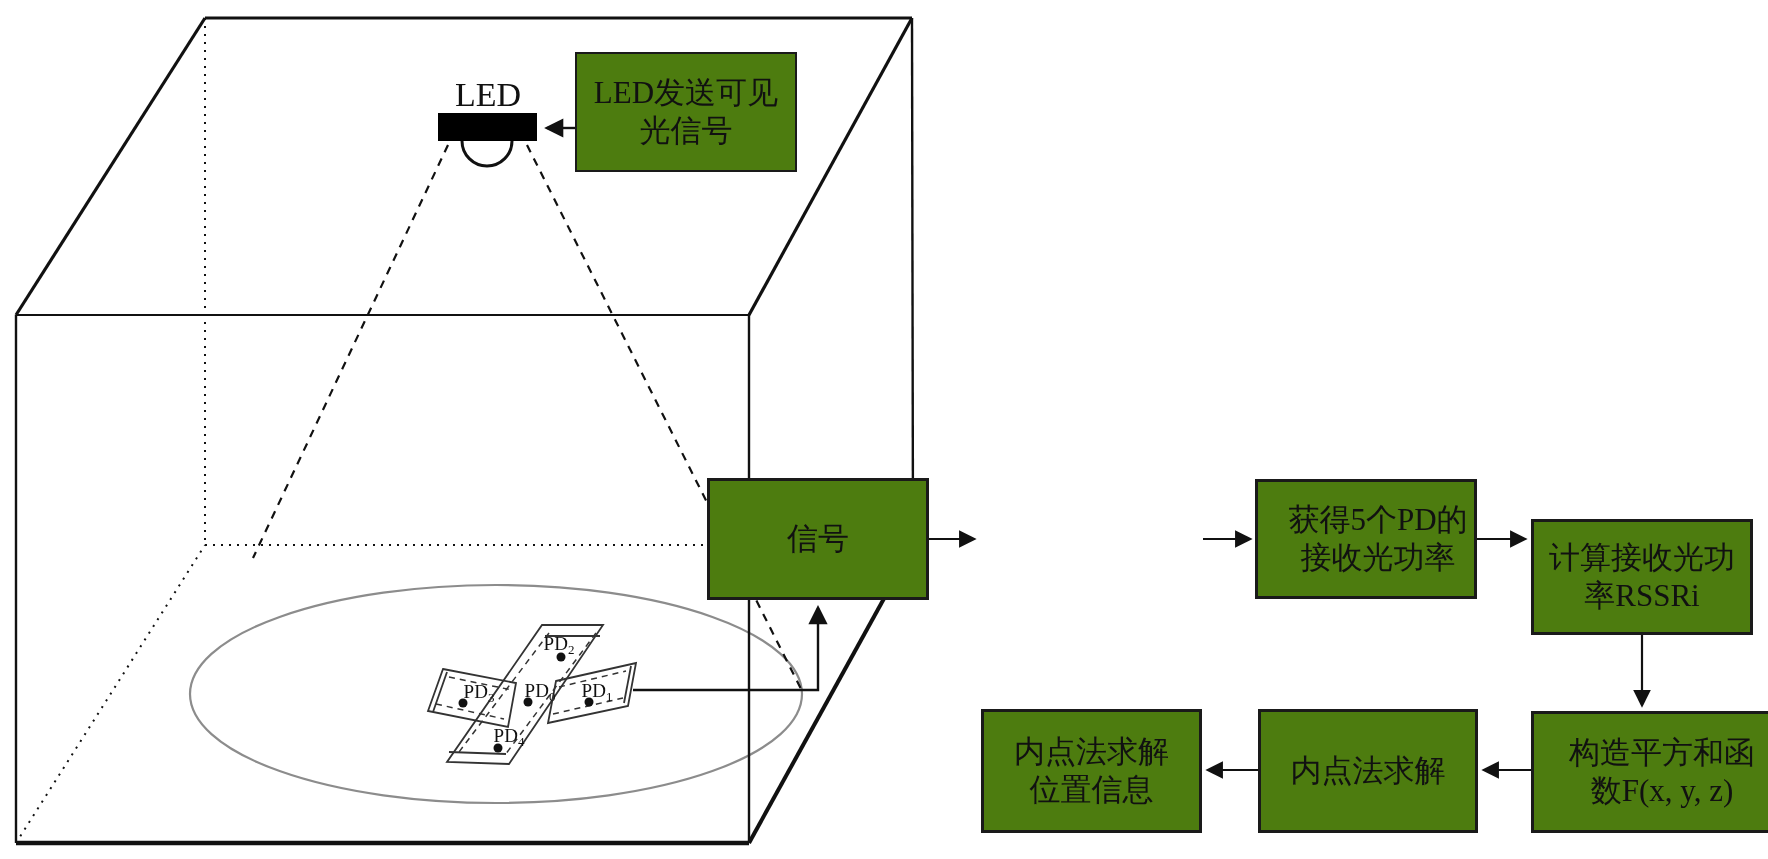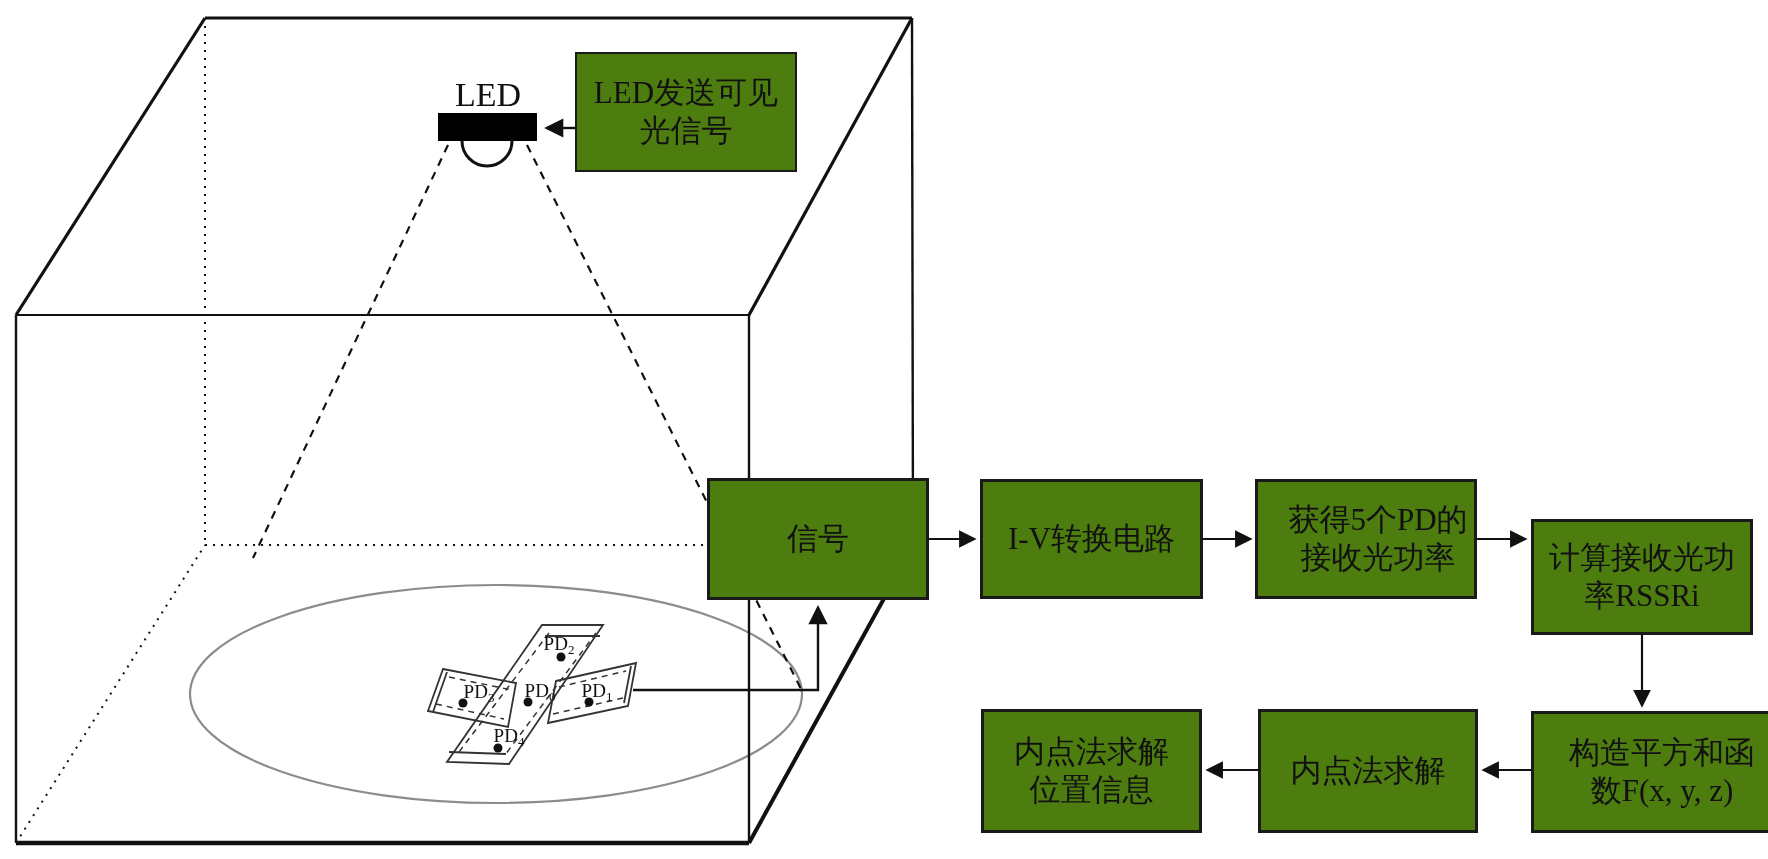--- a/index.html
+++ b/index.html
@@ -121,23 +121,20 @@
 
   <div class="fbox" style="left:575px;top:52px;width:222px;height:120px;border-width:2px;">
     <span>LED发送可见</span>
     <span>光信号</span>
   </div>
 
   <div class="fbox" style="left:707px;top:478px;width:222px;height:122px;">
     <span>信号</span>
   </div>
 
-  <div class="fbox" style="left:980px;top:479px;width:223px;height:120px;">
-    <span>I-V转换电路</span>
-  </div>
 
   <div class="fbox" style="left:1255px;top:479px;width:222px;height:120px;padding-left:24px;">
     <span>获得5个PD的</span>
     <span>接收光功率</span>
   </div>
 
   <div class="fbox" style="left:1531px;top:479px;width:222px;height:116px;margin-top:40px;">
     <span>计算接收光功</span>
     <span>率RSSRi</span>
   </div>

